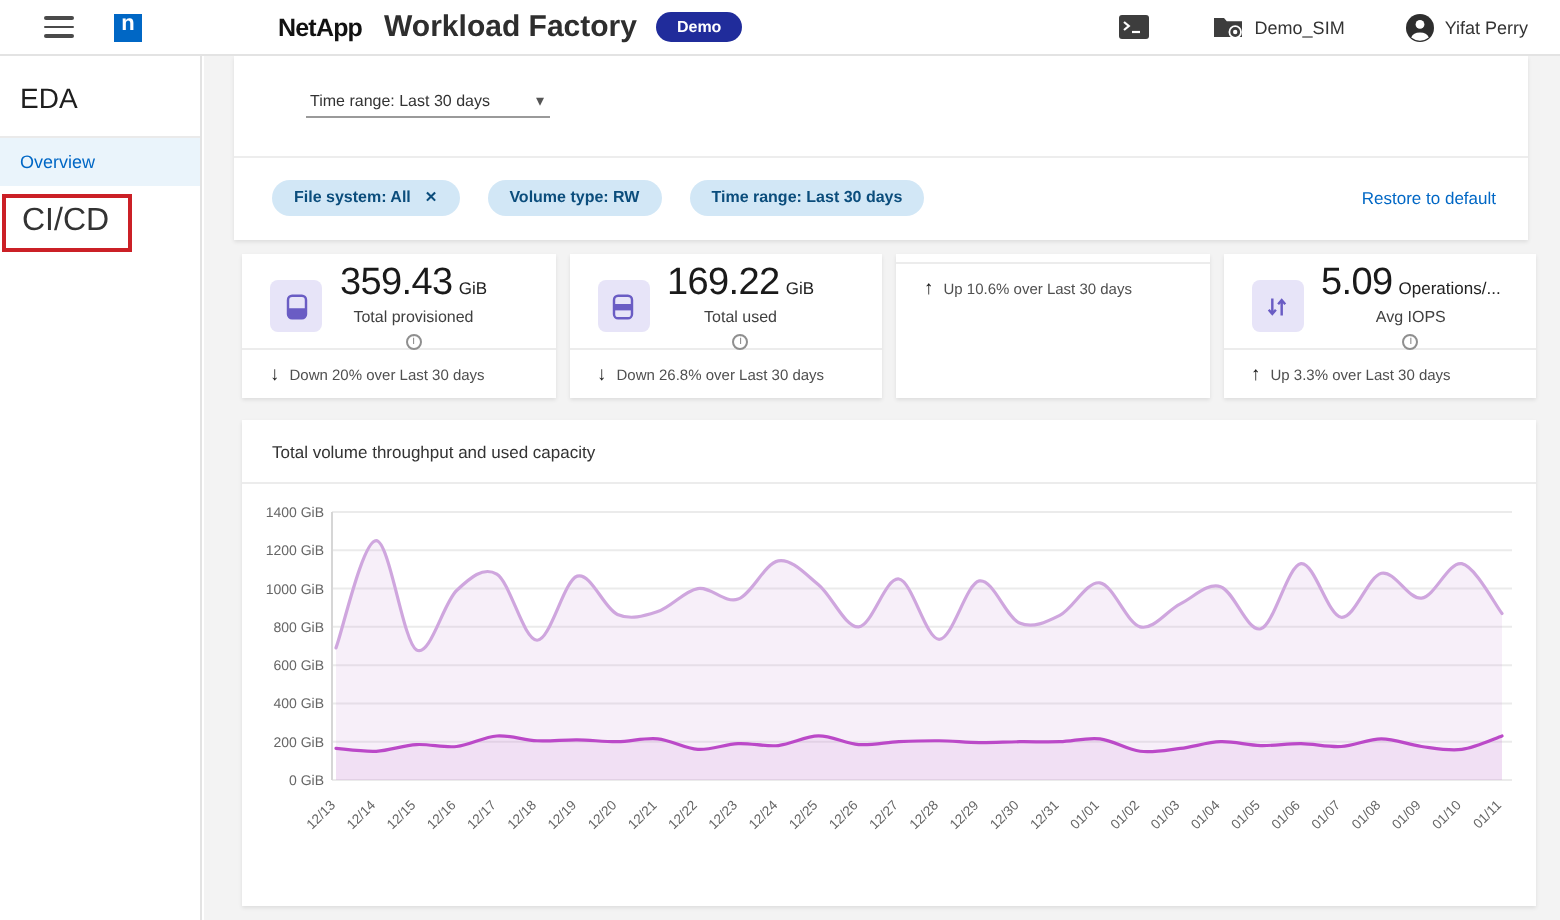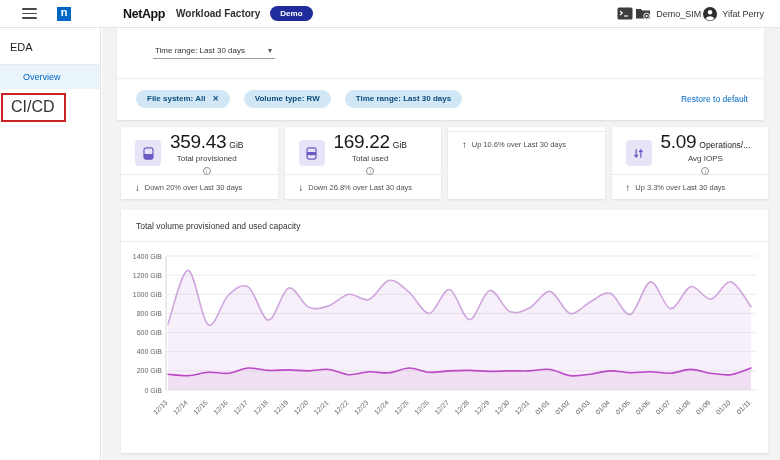--- a/index.html
+++ b/index.html
@@ -8,32 +8,32 @@
 
   
   .header { position:absolute; top:0; left:0; width:780px; height:28px; background:#fff;
             border-bottom:1px solid #e3e3e3; display:flex; align-items:center; padding:0 16px 0 14px; z-index:5; }
   .hamburger { width:15px; height:11px; display:flex; flex-direction:column; justify-content:space-between;
                margin:0 20px 0 8px; cursor:pointer; }
   .hamburger span { height:1.6px; background:#4a4a4a; border-radius:1px; }
   .logo-mark { width:14px; height:14px; background:#0067c5; color:#fff; font-weight:bold; font-size:11px;
                display:flex; align-items:center; justify-content:center; }
   .logo-mark::after { content:"n"; margin-top:-3px; }
-  .brand-name { font-weight:bold; font-size:12.5px; color:#121212; margin-left:4px; letter-spacing:-0.4px;padding-left:48px; }
-  .product-name { font-size:10px; color:#2e2e2e; margin-left:11px; font-weight:600; }
+  .brand-name { font-weight:bold; font-size:12.5px; color:#121212; margin-left:20px; letter-spacing:-0.4px;padding-left:48px; }
+  .product-name { font-size:15px; color:#2e2e2e; margin-left:11px; font-weight:600; }
   .badge { background:#202c9b; border-radius:9px; color:#fff; font-size:8px; font-weight:bold;
            padding:2.5px 10px 3px; margin-left:10px; }
-  .header-right { margin-left:auto; display:flex; align-items:center; gap:2px; }
+  .header-right { margin-left:auto; display:flex; align-items:center; gap:31px; }
   .hdr-item { display:flex; align-items:center; gap:5px; cursor:pointer; font-size:9px; color:#333; }
 
   
   .sidebar { position:absolute; top:28px; left:0; width:101px; height:432px; background:#fff;
              border-right:1px solid #e3e3e3; z-index:4; }
-  .sidebar-header { padding:13px 10px 11px; font-size:11px; color:#1e1e1e; border-bottom:1px solid #eaeaea; cursor:pointer; }
-  .sidebar-item { padding:7px 23px; font-size:9px; color:#333; cursor:pointer; }
+  .sidebar-header { padding:13px 10px 11px; font-size:14px; color:#1e1e1e; border-bottom:1px solid #eaeaea; cursor:pointer; }
+  .sidebar-item { padding:7px 10px; font-size:9px; color:#333; cursor:pointer; }
   .sidebar-item.active { background:#eaf4fb; color:#0067c5; }
   .cicd-row { margin-top:4px; }
   .annotation-box { display:inline-block; border:2px solid #cb2026; padding:3px 9px 4px 8px; margin-left:1px; }
 
   
   .main { position:absolute; left:102px; top:28px; width:678px; height:432px; background:#f3f3f3; }
   .panel { background:#fff; box-shadow:0 1px 2px rgba(0,0,0,0.09); }
 
   .filter-panel { position:absolute; left:15px; top:0; width:647px; height:92px; }
   .select-row { height:51px; border-bottom:1px solid #ededed; padding:16px 0 0 36px; }
@@ -229,21 +229,21 @@
       </div>
       <div class="mc-divider"></div>
       <div class="mc-trend">
         <span class="trend-arrow">↑</span>
         <span>Up 3.3% over Last 30 days</span>
       </div>
     </div>
   </div>
 
   <div class="chart-card panel">
-    <div class="chart-title">Total volume provisioned and used capacity</div>
+    <div class="chart-title">Total volume throughput and used capacity</div>
     <svg id="chart-svg" width="638" height="182">
         <line x1="40" y1="148" x2="630" y2="148" stroke="#ebebeb" stroke-width="1"></line>
         <text x="36" y="150.5" text-anchor="end" font-size="7" fill="#666">0 GiB</text>
         <line x1="40" y1="128.85714285714283" x2="630" y2="128.85714285714283" stroke="#ebebeb" stroke-width="1"></line>
         <text x="36" y="131.35714285714283" text-anchor="end" font-size="7" fill="#666">200 GiB</text>
         <line x1="40" y1="109.71428571428572" x2="630" y2="109.71428571428572" stroke="#ebebeb" stroke-width="1"></line>
         <text x="36" y="112.21428571428572" text-anchor="end" font-size="7" fill="#666">400 GiB</text>
         <line x1="40" y1="90.57142857142857" x2="630" y2="90.57142857142857" stroke="#ebebeb" stroke-width="1"></line>
         <text x="36" y="93.07142857142857" text-anchor="end" font-size="7" fill="#666">600 GiB</text>
         <line x1="40" y1="71.42857142857142" x2="630" y2="71.42857142857142" stroke="#ebebeb" stroke-width="1"></line>

